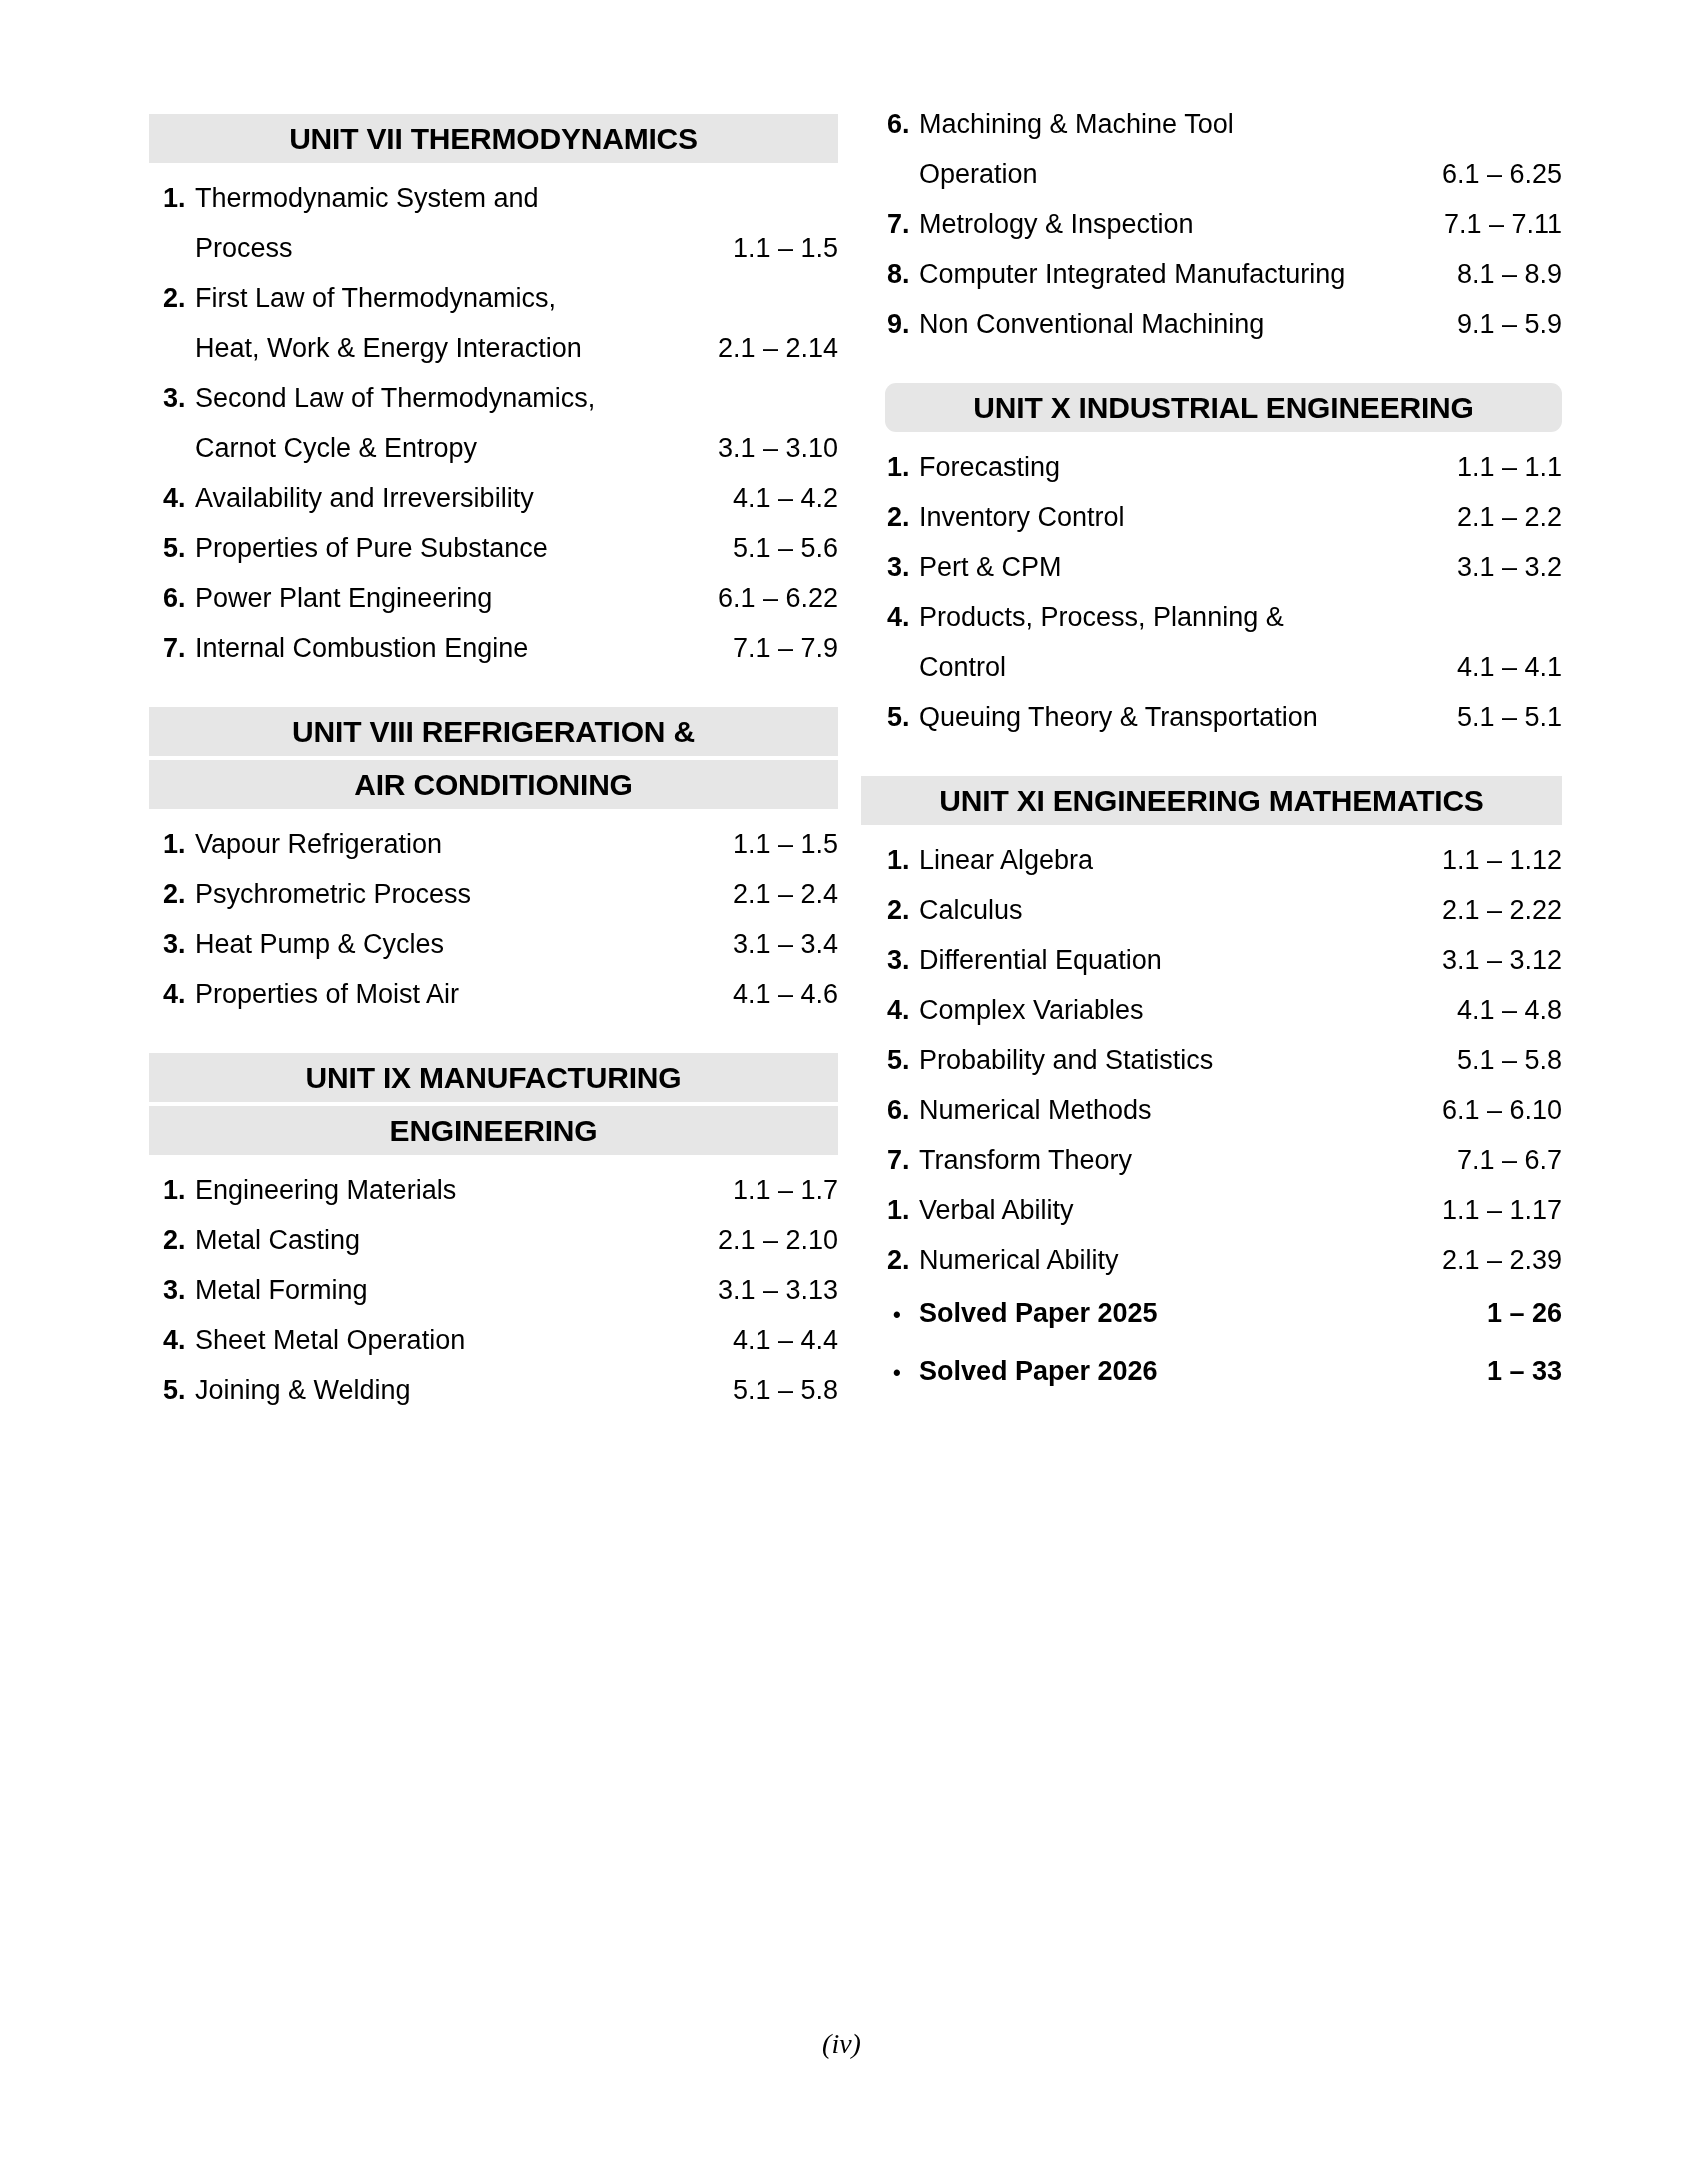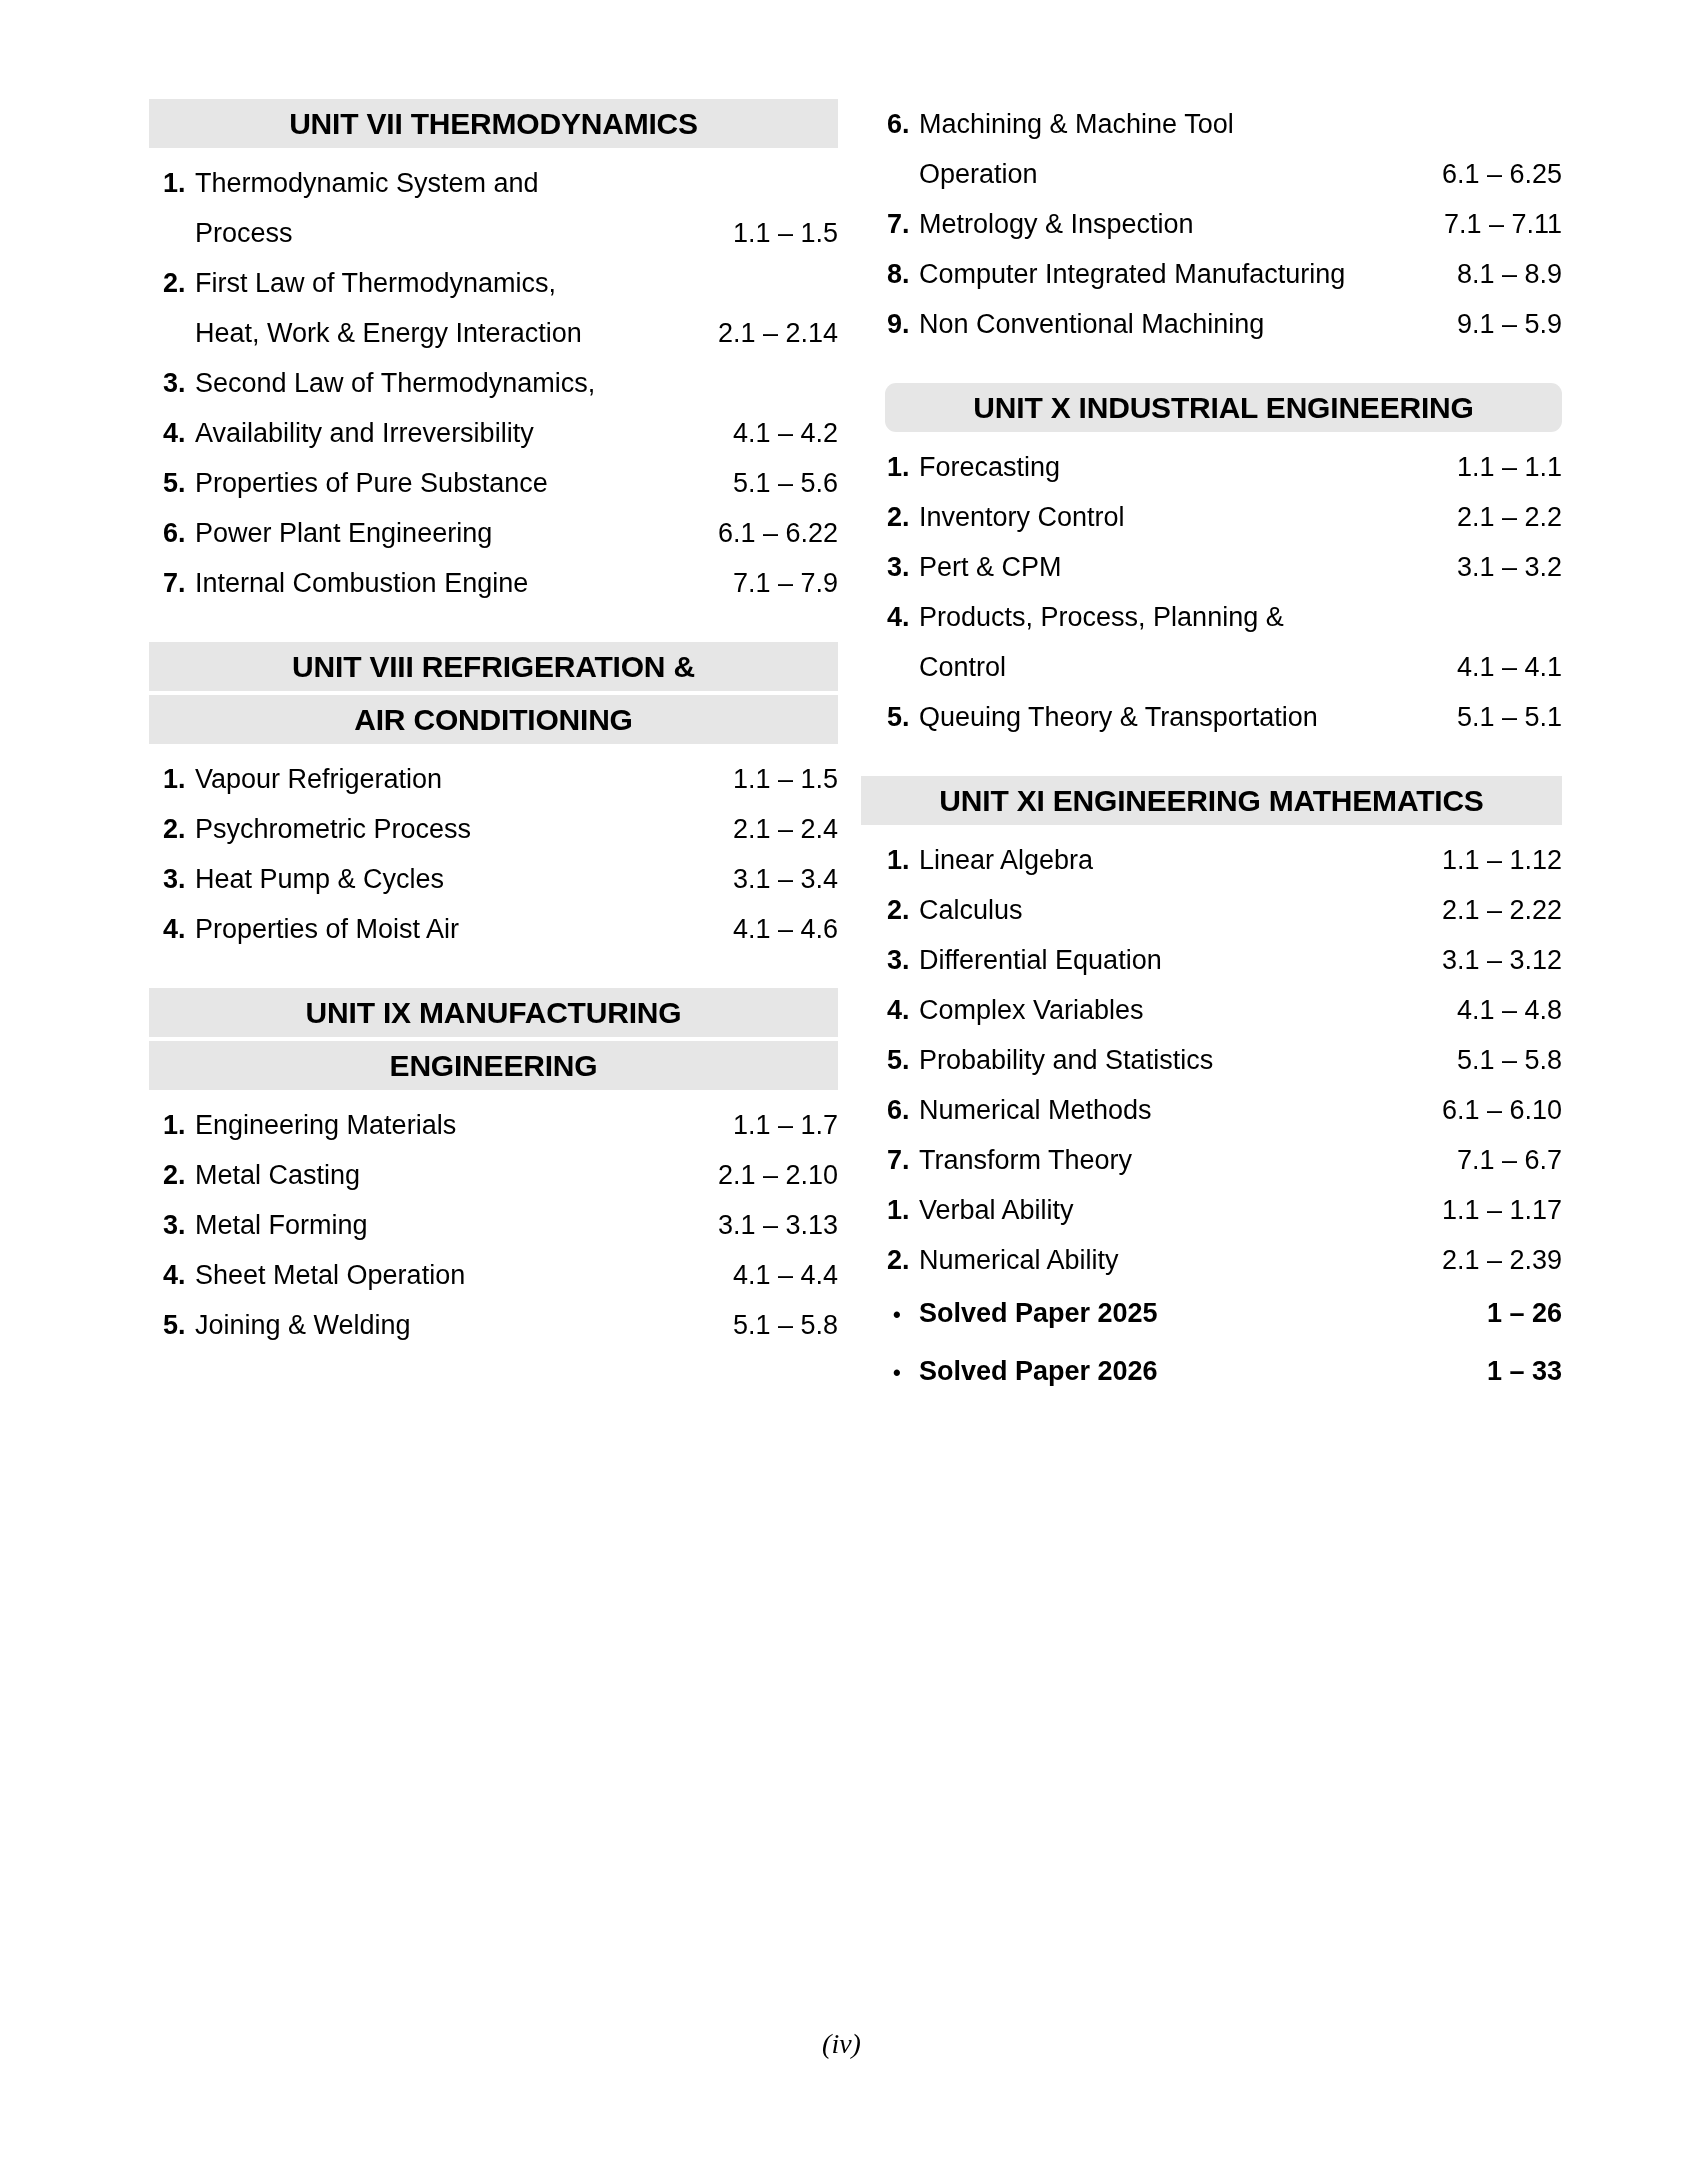--- a/index.html
+++ b/index.html
@@ -45,20 +45,21 @@
   }
   .unit-bar {
     background: #e6e6e6;
     text-align: center;
     font-weight: bold;
     font-size: 30px;
     line-height: 49px;
     letter-spacing: -0.2px;
     white-space: nowrap;
     overflow: hidden;
+    margin-top: 15px;
   }
   .unit-bar + .unit-bar {
     margin-top: 4px;
   }
 
   .header-gap-top { margin-top: 34px; }
   .header-gap-bottom { margin-bottom: 10px; }
 
   
   .bar-inset-left  { margin-left: 0px;  margin-right: 0px; }
@@ -175,20 +176,25 @@
             </div>
           </div>
         </div>
         <div class="entry">
           <div class="entry-num">3.</div>
           <div class="entry-body">
             <div class="entry-line">
               <span class="entry-title">Second Law of Thermodynamics,</span>
               <span class="entry-spacer"></span>
             </div>
+            <div class="entry-line">
+              <span class="entry-title">Carnot Cycle &amp; Entropy</span>
+              <span class="entry-spacer"></span>
+              <span class="entry-pages">3.1 – 3.10</span>
+            </div>
           </div>
         </div>
         <div class="entry">
           <div class="entry-num">4.</div>
           <div class="entry-body">
             <div class="entry-line">
               <span class="entry-title">Availability and Irreversibility</span>
               <span class="entry-spacer"></span>
               <span class="entry-pages">4.1 – 4.2</span>
             </div>

